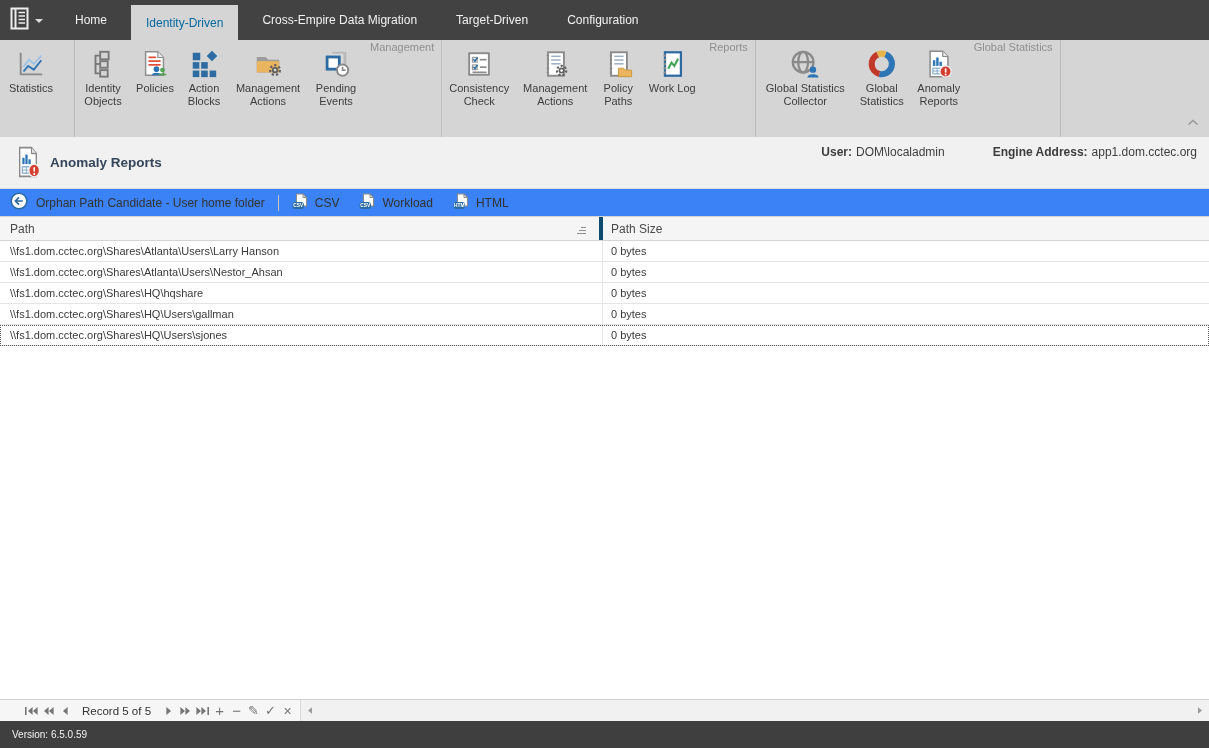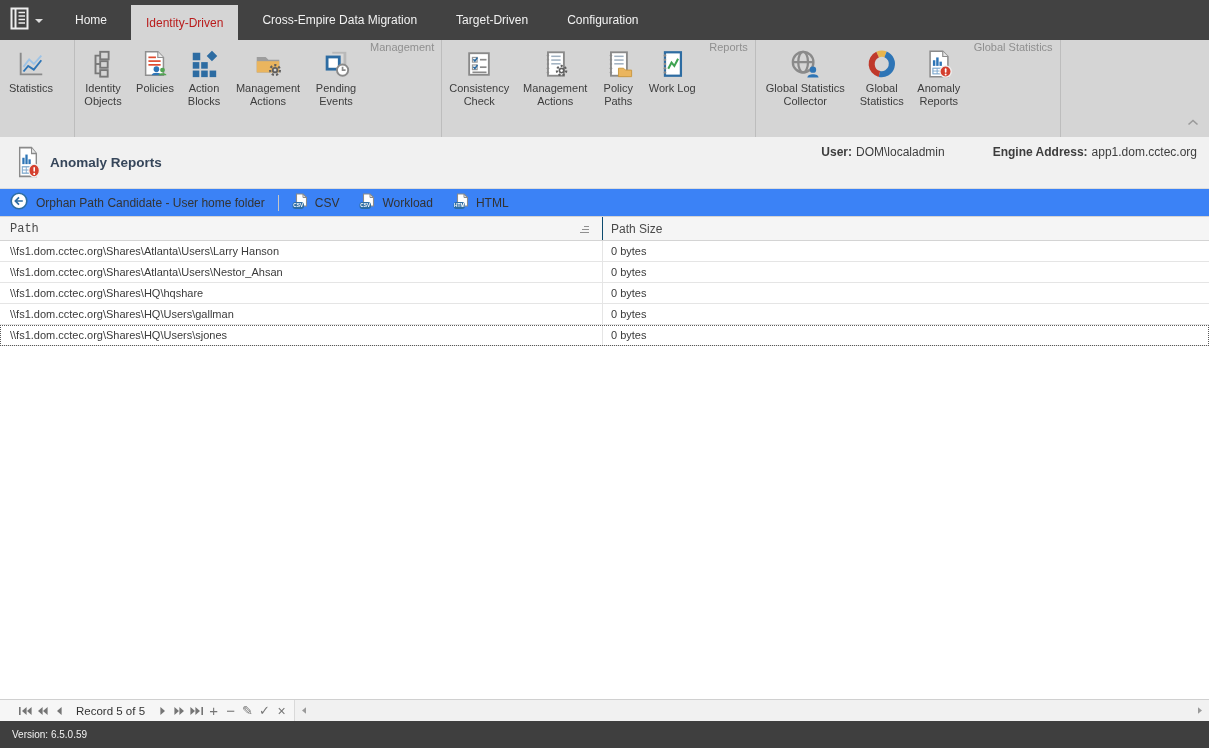--- a/index.html
+++ b/index.html
@@ -8,21 +8,21 @@
   .app { position:relative; width:1209px; height:748px; background:#fff; }
 
   
   .menubar { position:absolute; top:0; left:0; right:0; height:40px; background:#424242;
     display:flex; align-items:stretch; }
   .appbtn { display:flex; align-items:center; padding:0 8px 0 10px; cursor:pointer; }
   .caret-down { width:0; height:0; border-left:4px solid transparent; border-right:4px solid transparent;
     border-top:4px solid #dcdcdc; margin-left:5px; margin-top:2px; }
   .tab { display:flex; align-items:center; padding:0 15px; color:#f2f2f2; font-size:12px;
     margin-left:9px; cursor:pointer; white-space:nowrap; }
-  .tab.active { background:#d5d5d5; color:#b91c1c; margin-top:5px; height:35px; }
+  .tab.active { background:#d5d5d5; color:#0369a1; margin-top:5px; height:35px; }
 
   
   .ribbon { position:absolute; top:40px; left:0; right:0; height:97px; background:#d5d5d5; display:flex; }
   .rgroup { display:flex; flex-direction:row; border-right:1px solid #bdbdbd; padding:0 1px; }
   .rbuttons { display:flex; flex:1; align-items:flex-start; padding-top:4px; }
   .rbtn { display:flex; flex-direction:column; align-items:center; padding:2px 2px; cursor:pointer; }
   .ricon { height:36px; display:flex; align-items:center; justify-content:center; }
   .rlabel { font-size:11px; line-height:13px; color:#3d3d3d; text-align:center; }
   .rgroup-label { font-size:11px; color:#8f8f8f; text-align:center; padding:1px 6px 5px; white-space:nowrap; }
   .ribbon-collapse { position:absolute; right:10px; bottom:7px; cursor:pointer; }
@@ -41,32 +41,32 @@
     border-top:1px solid #dcdcdc; display:flex; align-items:center; padding:4px 10px; font-size:12px; color:#333; }
   .tb-back { display:flex; align-items:center; gap:8px; cursor:pointer; }
   .tb-sep { width:1px; height:16px; background:#c6c6c6; margin:0 13px; }
   .tb-btn { display:flex; align-items:center; gap:6px; margin-right:20px; cursor:pointer; }
 
   
   .grid { position:absolute; top:216px; left:0; right:0; bottom:49px; background:#fff;
     border-top:1px solid #d4d4d4; font-size:11px; }
   .ghead { display:flex; height:24px; background:#f5f5f5; border-bottom:1px solid #d4d4d4;
     color:#4a4a4a; font-size:12px; }
-  .gcol-path { width:603px; border-right:1px solid #0c4a6e; display:flex; align-items:center;
-    padding:0 8px 0 10px; position:relative; cursor:pointer;font-family:Liberation Mono, monospace; }
+  .gcol-path { width:603px; border-right:4px solid #0c4a6e; display:flex; align-items:center;
+    padding:0 8px 0 10px; position:relative; cursor:pointer; }
   .gcol-size { flex:1; display:flex; align-items:center; padding-left:8px; cursor:pointer; }
   .sort-glyph { position:absolute; right:12px; top:7px; }
   .row { display:flex; height:21px; border-bottom:1px solid #e5e5e5; color:#3a3a3a; cursor:pointer; }
   .row .c1 { width:603px; border-right:1px solid #e5e5e5; padding-left:10px; display:flex; align-items:center; white-space:nowrap; overflow:hidden; }
   .row .c2 { flex:1; padding-left:8px; display:flex; align-items:center; }
   .row.selected { outline:1px dotted #5a5a5a; outline-offset:-1px; }
 
   
   .navbar { position:absolute; left:0; right:0; bottom:27px; height:22px; background:#f6f6f6;
-    border-top:1px solid #d0d0d0; display:flex; align-items:center; padding-left:16px; }
+    border-top:1px solid #d0d0d0; display:flex; align-items:center; padding-left:22px; }
   .nv { display:flex; align-items:center; justify-content:center; min-width:17px; height:20px;
     cursor:pointer; color:#757575; font-size:13px; line-height:20px; }
   .nv svg { display:block; }
   .nav-status { margin:0 9px; font-size:11.5px; color:#333; white-space:nowrap; }
   .nv-sep { width:1px; height:22px; background:#d9d9d9; margin-left:4px; }
   .hscroll { flex:1; height:100%; background:#f1f1f1; display:flex; align-items:center;
     justify-content:space-between; padding:0 5px; }
   .scroll-arrow { cursor:pointer; display:flex; align-items:center; }
 
   

